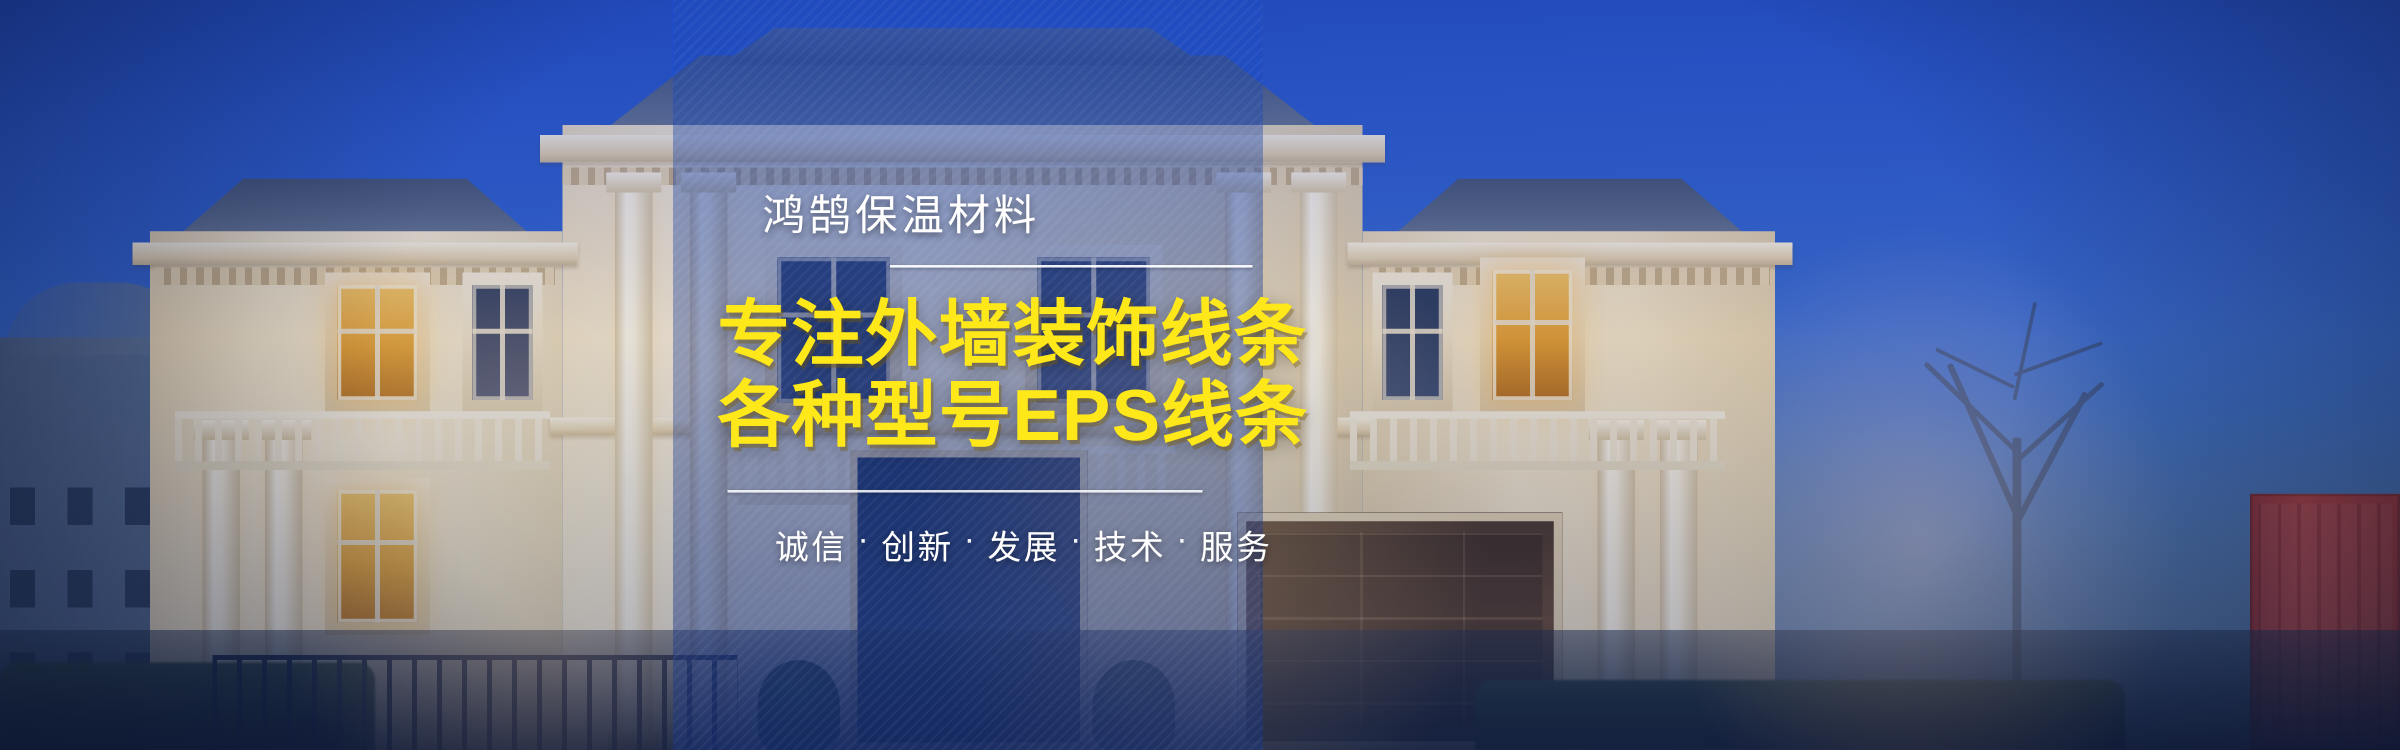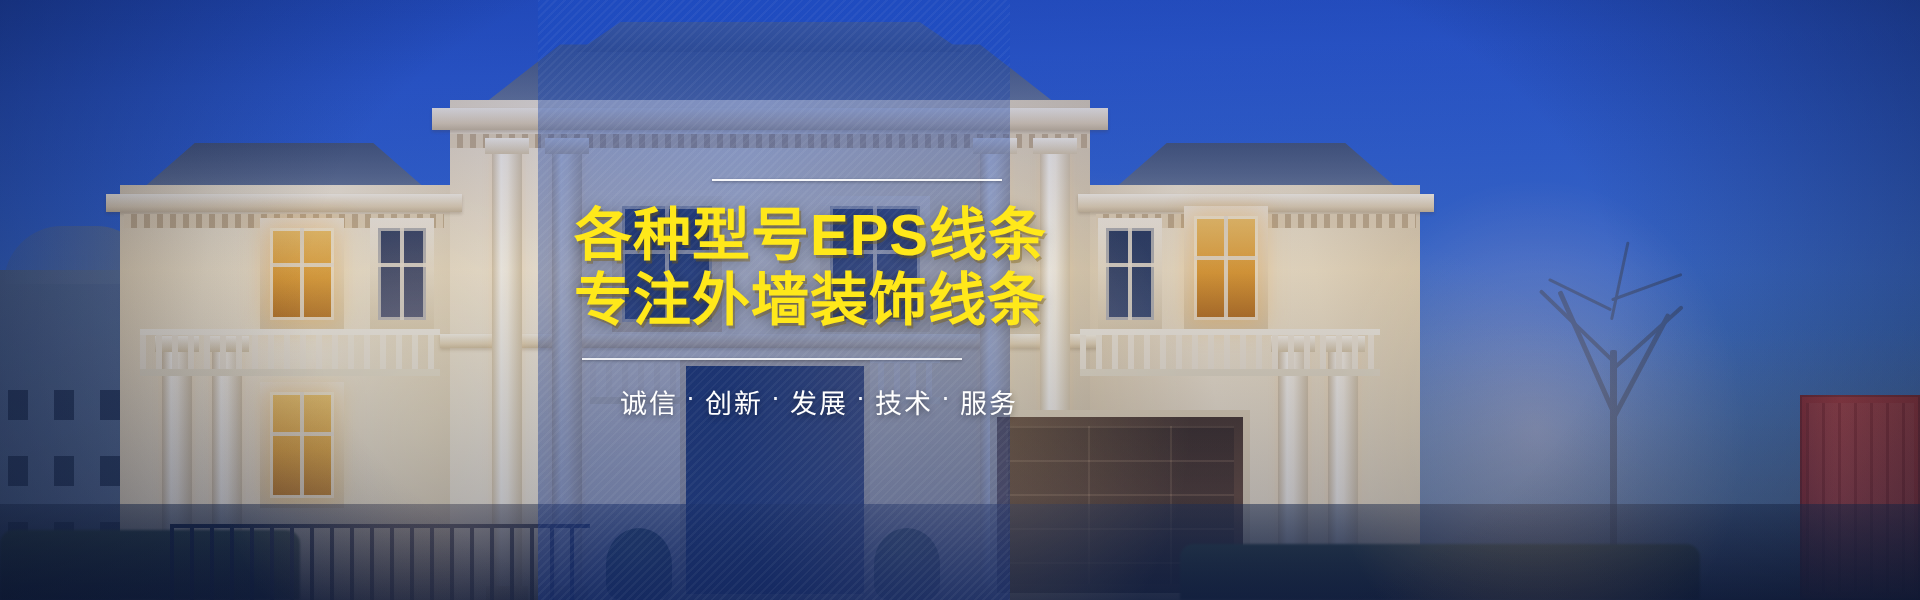--- a/index.html
+++ b/index.html
@@ -412,26 +412,27 @@
 
     <div class="ground"></div>
     <div class="glow"></div>
     <div class="blue-wash"></div>
     <div class="vignette"></div>
   </div>
 
   <div class="overlay-panel"></div>
 
   <div class="content">
+    <div class="brand">鸿鹄保温材料</div>
 
     <div class="rule-top"></div>
 
     <div class="headline">
+      <span class="line">专注外墙装饰线条</span>
       <span class="line">各种型号EPS线条</span>
-      <span class="line">专注外墙装饰线条</span>
     </div>
 
     <div class="rule-bottom"></div>
 
     <div class="tagline">
       <span>诚信</span>
       <span class="sep">·</span>
       <span>创新</span>
       <span class="sep">·</span>
       <span>发展</span>

